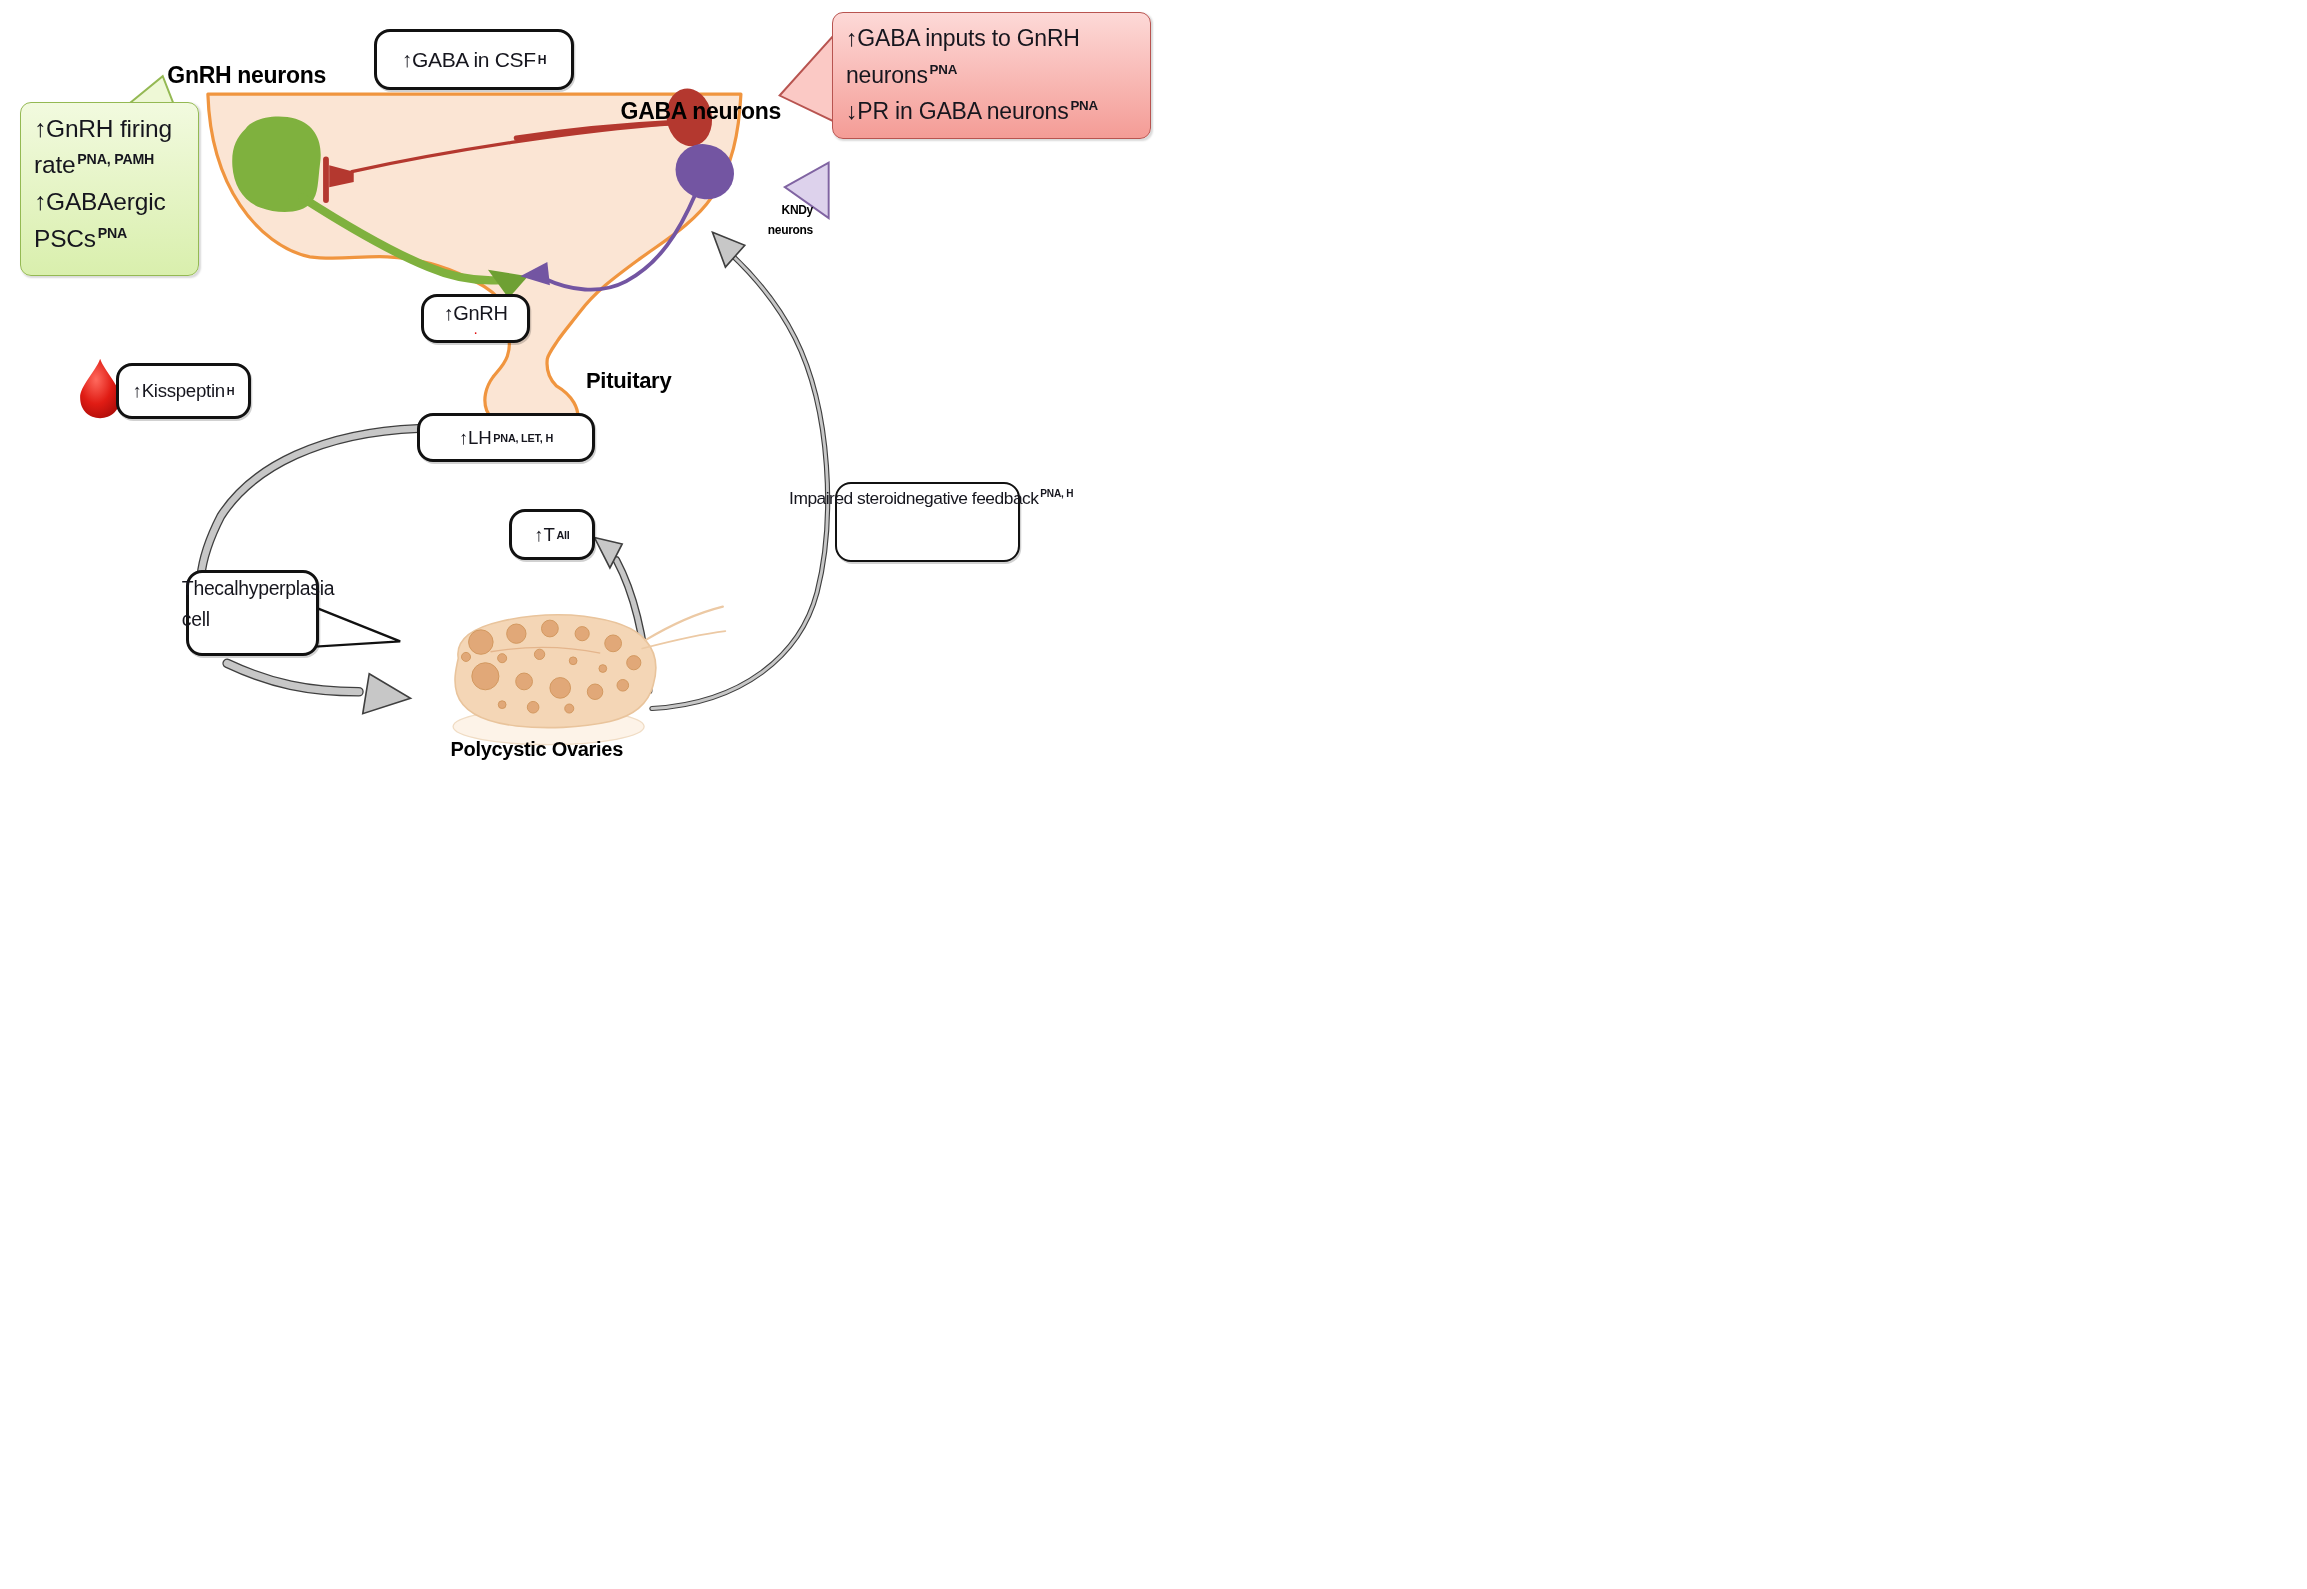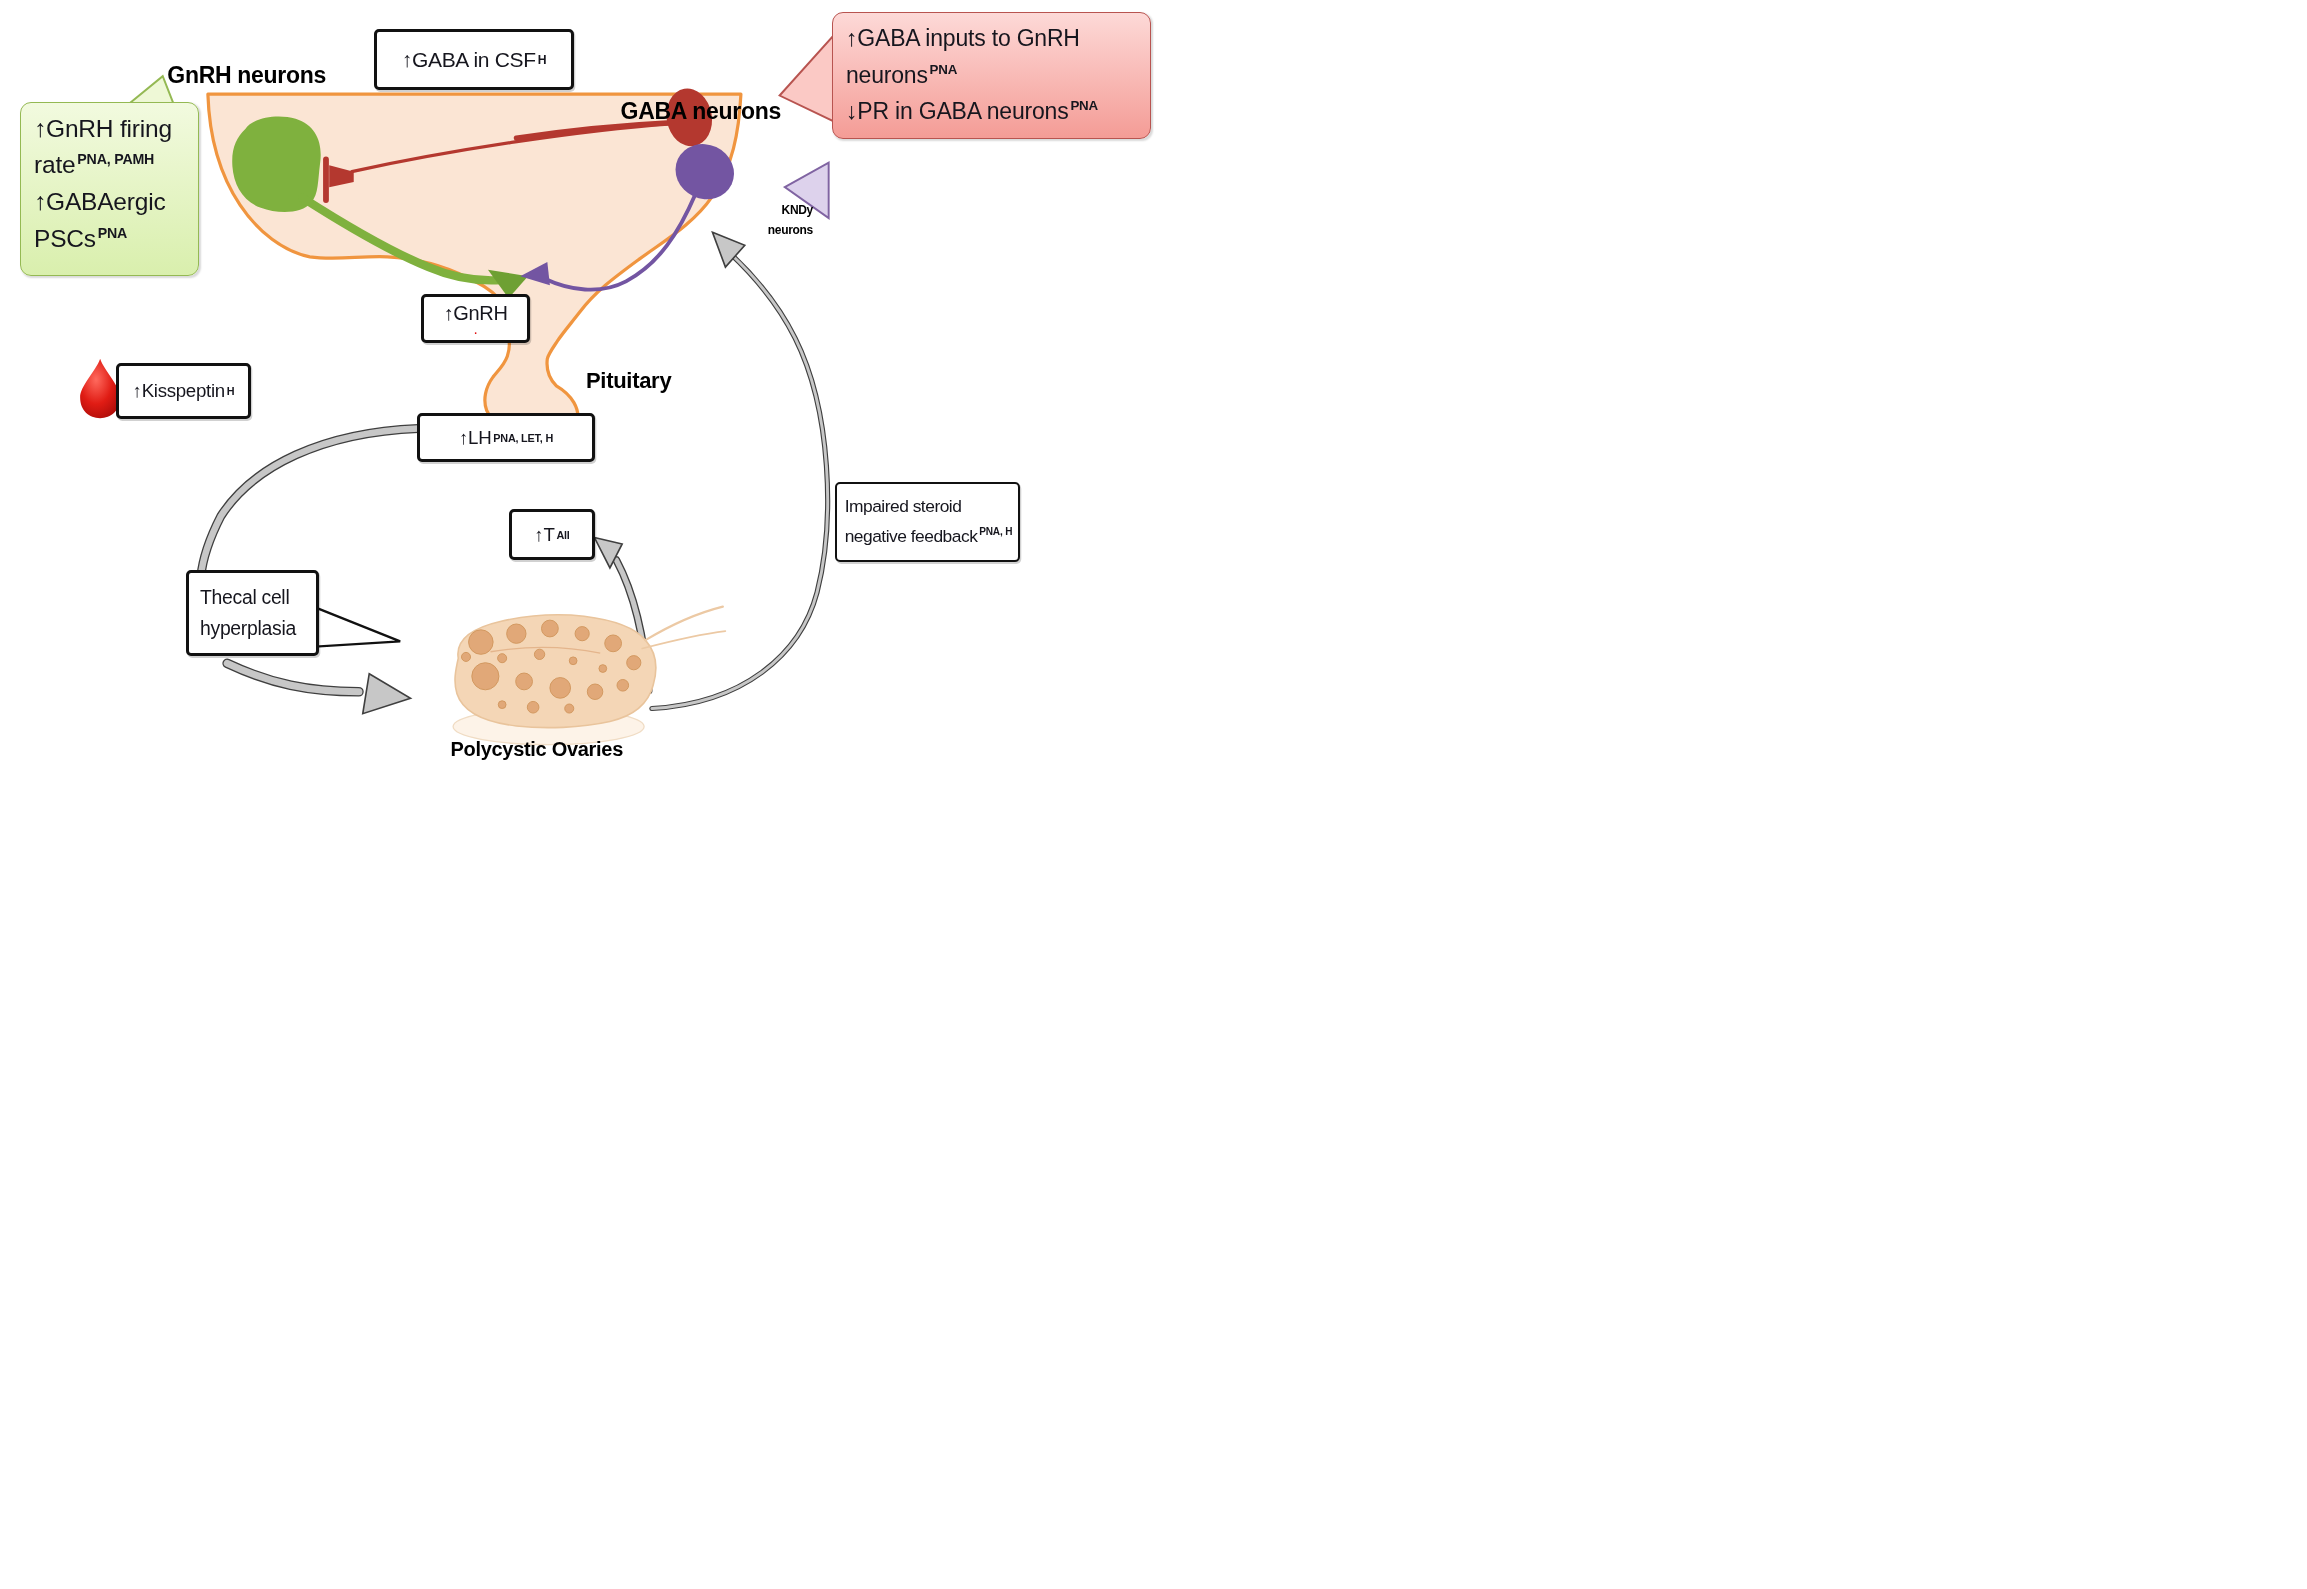--- a/index.html
+++ b/index.html
@@ -1,24 +1,24 @@
 <!DOCTYPE html>
 <html style="font-size:10.3px"><head>
 <meta charset="utf-8">
 <style>
   html,body{margin:0;padding:0;background:#ffffff;}
   #figure{position:relative;width:1154px;height:795px;background:#ffffff;overflow:hidden;
           font-family:"Liberation Sans",sans-serif;color:#16161e;}
   #shapes{position:absolute;left:0;top:0;width:1154px;height:795px;}
   .lbl{position:absolute;font-weight:700;color:#000;letter-spacing:-0.3px;}
   .lbl.center{text-align:right;}
-  .figbox{position:absolute;background:#ffffff;border:3.2px solid #111;border-radius:5px;
+  .figbox{position:absolute;background:#ffffff;border:3.2px solid #111;border-radius:16px;
           display:flex;align-items:center;justify-content:center;
           letter-spacing:-0.3px;box-shadow:1.3px 1.9px 0 rgba(0,0,0,0.18);}
-  .figbox.lines{flex-direction:column;align-items:flex-start;justify-content:center;}
+  .figbox.lines{align-items:flex-start;justify-content:center;}
   .bubble{position:absolute;border-radius:11px;letter-spacing:-0.2px;
           box-shadow:1.3px 1.9px 1.9px rgba(0,0,0,0.15);}
   .bubble .inner{padding:7.7px 13px;}
   .sup{font-size:0.58em;font-weight:700;vertical-align:super;margin-left:1.9px;letter-spacing:-0.2px;}
   .it{font-style:italic;}
   .red-dot{color:#e01010;font-size:0.5em;font-weight:900;vertical-align:super;}
   .green-bubble{left:20px;top:102px;width:177px;height:172px;border:1.9px solid #94b953;
     background:linear-gradient(180deg,#f2fadf 0%,#d9efad 100%);font-size:24.5px;line-height:1.5;}
   .pink-bubble{left:832px;top:11.6px;width:317px;height:125px;border:1.9px solid #b85450;
     background:linear-gradient(180deg,#fdd9d7 0%,#f49c96 100%);font-size:23px;line-height:1.58;}

